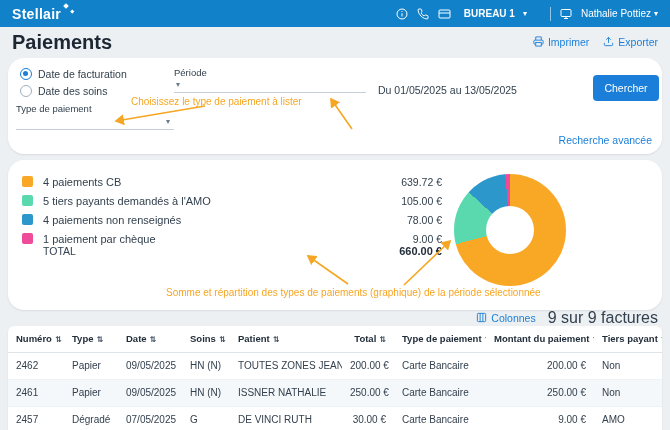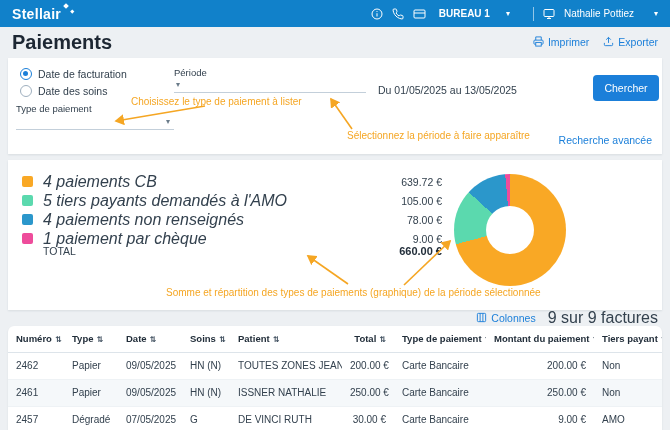--- a/index.html
+++ b/index.html
@@ -9,34 +9,34 @@
 
   
   .topbar { position:absolute; left:0; top:0; width:670px; height:27px; background:#1181ca;
             display:flex; align-items:center; justify-content:space-between; padding:0 12px; color:#fff; }
   .brand { position:relative; font-size:14px; font-weight:bold; letter-spacing:.3px; }
   .brand .sparkle { position:absolute; right:-7px; top:-2px; width:4px; height:4px; background:#fff; transform:rotate(45deg); }
   .brand .sparkle2 { position:absolute; right:-12px; top:4px; width:2.5px; height:2.5px; background:#fff; transform:rotate(45deg); }
   .tb-right { display:flex; align-items:center; gap:9px; font-size:10px; }
   .tb-icon { display:flex; align-items:center; cursor:pointer; }
   .tb-icon svg { display:block; }
-  .office { display:flex; align-items:center; gap:16px; font-weight:bold; font-size:10px; margin:0 14px 0 4px; cursor:pointer; }
+  .office { display:flex; align-items:center; gap:8px; font-weight:bold; font-size:10px; margin:0 14px 0 4px; cursor:pointer; }
   .caret { font-size:8px; line-height:1; }
   .tb-sep { width:1px; height:14px; background:rgba(255,255,255,.55); }
-  .user { display:flex; align-items:center; gap:20px; cursor:pointer; }
+  .user { display:flex; align-items:center; gap:3px; cursor:pointer; }
 
   
   .page-header { position:absolute; left:0; top:27px; width:670px; height:30px;
                  display:flex; align-items:center; justify-content:space-between; padding:0 12px; }
   .page-title { font-size:20px; font-weight:bold; color:#1d2733; }
   .header-links { display:flex; align-items:center; gap:14px; }
   .blue-link { display:flex; align-items:center; gap:4px; color:#1b7fd9; font-size:10.5px; cursor:pointer; }
 
   
-  .card { position:absolute; background:#fff; border-radius:0; box-shadow:0 1px 2px rgba(30,50,70,.10); }
+  .card { position:absolute; background:#fff; border-radius:16px; box-shadow:0 1px 2px rgba(30,50,70,.10); }
 
   
   .filter-card { left:8px; top:58px; width:654px; height:96px; }
   .radio-row { position:absolute; left:12px; display:flex; align-items:center; gap:6px; cursor:pointer; }
   .radio-dot { width:12px; height:12px; border-radius:50%; border:1.5px solid #9fb0bf; position:relative; background:#fff; }
   .radio-dot.checked { border-color:#1b7fd9; }
   .radio-dot.checked::after { content:""; position:absolute; left:2px; top:2px; width:5px; height:5px; border-radius:50%; background:#1b7fd9; }
   .radio-label { font-size:10.5px; color:#33414e; }
   .field-label { position:absolute; font-size:9.5px; font-weight:normal; color:#33414e; }
   .fake-select { position:absolute; display:flex; align-items:center; justify-content:space-between;
@@ -45,21 +45,21 @@
   .date-range { position:absolute; font-size:10.5px; color:#33414e; }
   .search-btn { position:absolute; left:585px; top:17px; width:66px; height:26px; background:#1b7fd9; color:#fff;
                 border:none; border-radius:4px; font-size:10.5px; font-family:inherit; cursor:pointer; }
   .advanced { position:absolute; right:10px; top:76px; font-size:10.5px; color:#1b7fd9; cursor:pointer; }
 
   
   .summary-card { left:8px; top:160px; width:654px; height:150px; }
   .legend { position:absolute; left:14px; top:12px; width:420px; }
   .legend-item { display:flex; align-items:center; height:19px; }
   .legend-swatch { width:11px; height:11px; border-radius:2px; margin-right:10px; flex:0 0 auto; }
-  .legend-label { flex:1; font-size:16px; color:#33414e;font-style:italic; }
+  .legend-label { flex:1; font-size:11px; color:#33414e; }
   .legend-value { font-size:10.5px; color:#33414e; }
   .total-row { position:absolute; left:14px; top:81px; width:420px; display:flex; align-items:center; height:20px; }
   .total-label { flex:1; padding-left:21px; font-size:10.5px; color:#33414e; }
   .total-value { font-size:11px; font-weight:bold; color:#222e3a; }
   .donut { position:absolute; left:446px; top:14px; width:112px; height:112px; border-radius:50%; }
   .donut-hole { position:absolute; left:32px; top:32px; width:48px; height:48px; border-radius:50%; background:#fff; }
 
   
   .annot { position:absolute; color:#f5a623; font-size:10px; z-index:20; }
   .annot-arrows { position:absolute; left:0; top:0; width:670px; height:430px; z-index:19; pointer-events:none; }
@@ -204,21 +204,20 @@
     <div class="total-row">
       <span class="total-label">TOTAL</span>
       <span class="total-value">660.00 €</span>
     </div>
     <div class="donut" style="background: conic-gradient(rgb(249, 168, 37) 0deg, rgb(249, 168, 37) 255.27deg, rgb(91, 217, 174) 255.27deg, rgb(91, 217, 174) 312.55deg, rgb(43, 151, 203) 312.55deg, rgb(43, 151, 203) 355.09deg, rgb(238, 76, 155) 355.09deg, rgb(238, 76, 155) 360deg);">
       <div class="donut-hole"></div>
     </div>
   </div>
 
   <div class="annot" style="left:131px; top:96px;">Choisissez le type de paiement à lister</div>
-  <div class="annot" style="left:347px; top:130px;">Sélectionnez la période à faire apparaître</div>
   <div class="annot" style="left:166px; top:287px;">Somme et répartition des types de paiements (graphique) de la période sélectionnée</div>
 
   <svg class="annot-arrows">
     <defs>
       <marker id="ah" markerWidth="7" markerHeight="7" refX="5" refY="3.5" orient="auto">
         <path d="M0,0 L6,3.5 L0,7 Z" fill="#f5a623"></path>
       </marker>
     </defs>
     <line x1="205" y1="106" x2="116" y2="121" stroke="#f5a623" stroke-width="1.6" marker-end="url(#ah)"></line>
     <line x1="352" y1="129" x2="331" y2="99" stroke="#f5a623" stroke-width="1.6" marker-end="url(#ah)"></line>

